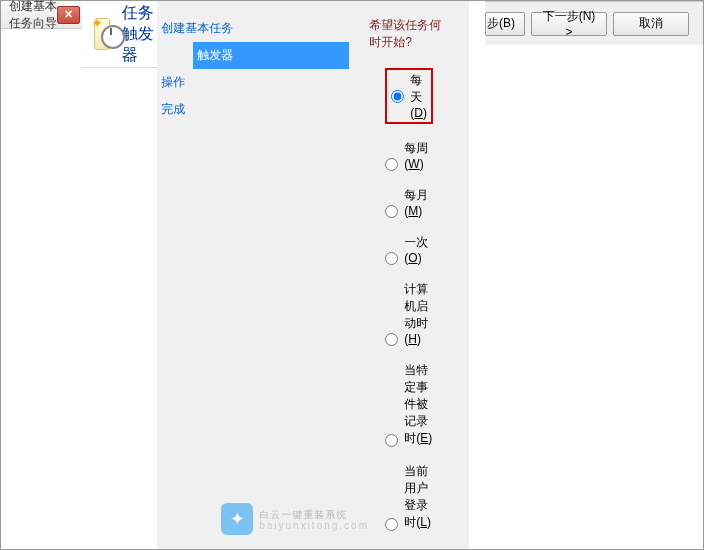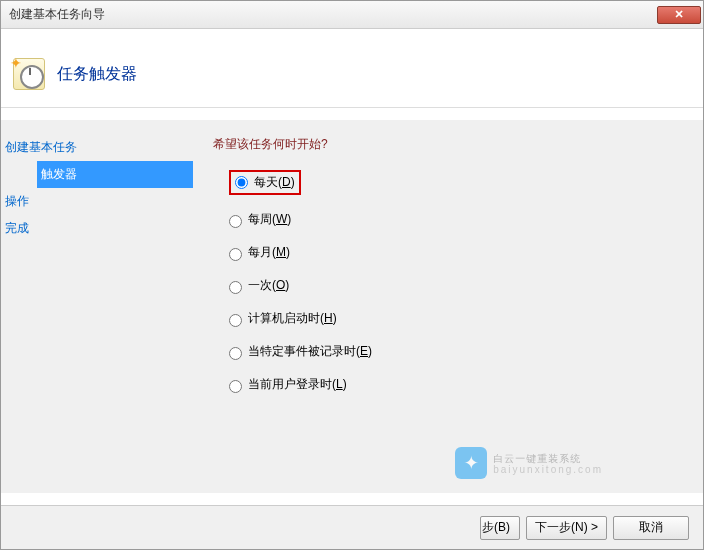--- a/index.html
+++ b/index.html
@@ -11,23 +11,22 @@
       height: 550px;
       overflow: hidden;
       position: relative;
     }
     .window {
       width: 704px;
       height: 550px;
       border: 1px solid #999;
       background: #fff;
       display: flex;
-      flex-direction: column;
-      position: relative;
-      gap: 12px;
+      flex-direction: row;
+      position: relative;
     }
     .titlebar {
       height: 28px;
       background: linear-gradient(to bottom, #f9f9f9, #e8e8e8);
       border-bottom: 1px solid #ccc;
       display: flex;
       align-items: center;
       justify-content: space-between;
       padding-left: 8px;
       padding-right: 2px;
@@ -136,20 +135,21 @@
     }
     .footer {
       height: 44px;
       border-top: 1px solid #ccc;
       background: #f0f0f0;
       display: flex;
       align-items: center;
       justify-content: flex-end;
       padding-right: 14px;
       gap: 6px;
+      margin-left: 16px;
     }
     .btn {
       min-width: 76px;
       height: 24px;
       background: linear-gradient(to bottom, #fdfdfd, #e6e6e6);
       border: 1px solid #999;
       border-radius: 2px;
       font-size: 12px;
       padding: 0 8px;
       cursor: pointer;

